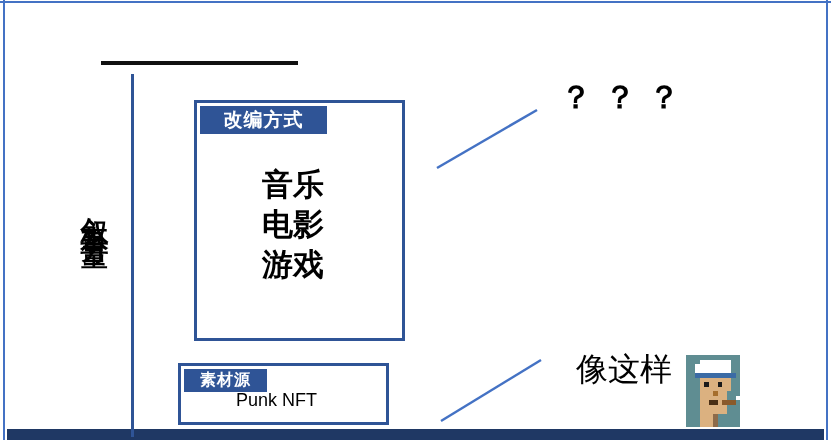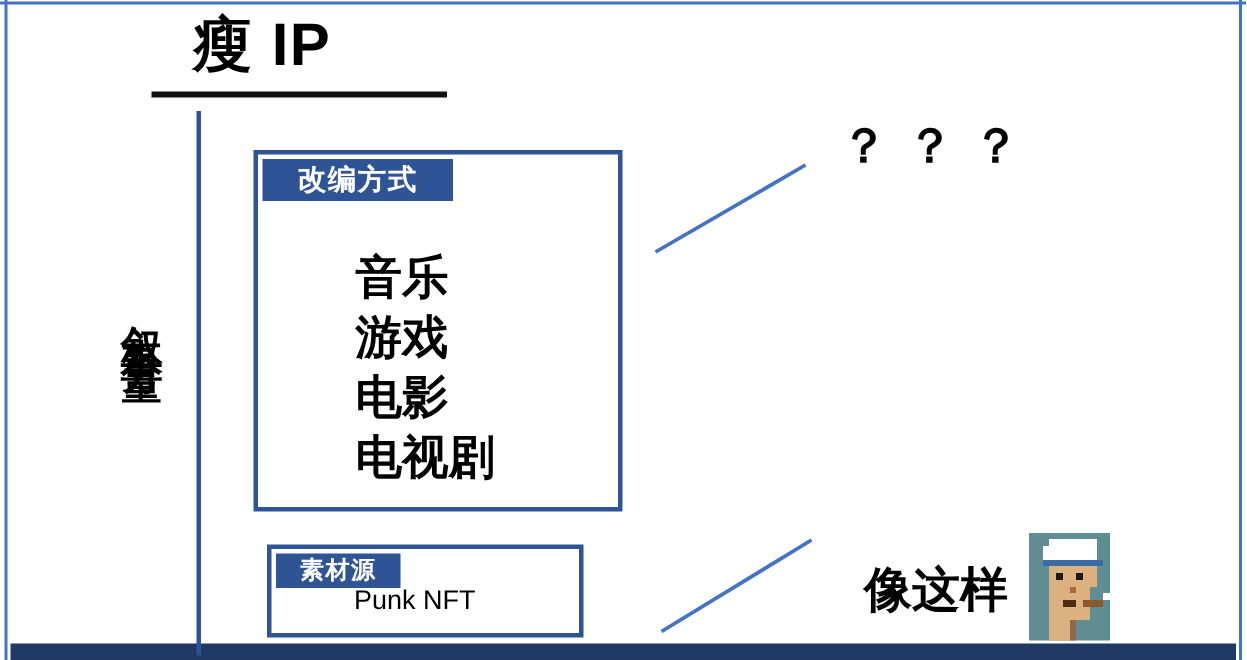--- a/index.html
+++ b/index.html
@@ -23,65 +23,63 @@
   .y-label {
     position:absolute; left:80px; top:194px;
     writing-mode:vertical-lr; text-orientation:upright;
     font-size:28px; font-weight:600; letter-spacing:9px; line-height:1;
   }
 
   
   .box {
     position:absolute; background:#fff; border:3px solid #2F5496; box-sizing:border-box;
   }
-  .box-adaptation { left:169px; top:100px; width:246px; height:241px; }
+  .box-adaptation { left:194px; top:100px; width:211px; height:241px; }
   .box-source     { left:178px; top:363px; width:211px; height:62px;padding-left:41px; }
 
   .badge {
     position:absolute; background:#2F5496; color:#fff; font-weight:bold;
     display:flex; align-items:center; justify-content:center;
   }
   .badge-adaptation { left:3px; top:3px; width:127px; height:28px; font-size:19px; letter-spacing:1px; }
   .badge-source     { left:3px; top:3px; width:83px; height:23px; font-size:16px; letter-spacing:1px; }
 
   .adaptation-items { position:absolute; left:65px; top:62px; font-size:31px; font-weight:600; line-height:40px; }
   .adaptation-items div { white-space:nowrap; }
   .source-value { position:absolute; left:55px; top:24px; font-size:18px; font-weight:500; white-space:nowrap; }
 
   
   .connectors { position:absolute; left:0; top:0; width:831px; height:440px; pointer-events:none; }
 
   
   .question-marks { position:absolute; left:560px; top:76px; font-size:32px; font-weight:600; letter-spacing:12px; white-space:nowrap; }
-  .like-this { position:absolute; left:576px; top:348px; font-size:32px; font-weight:700; white-space:nowrap;margin-top:24px; }
+  .like-this { position:absolute; left:576px; top:348px; font-size:32px; font-weight:400; white-space:nowrap; }
   .punk { position:absolute; left:686px; top:355px; width:54px; height:72px; }
 </style>
 </head>
 <body>
 
 <div class="canvas">
 
   <div class="edge-top"></div>
   <div class="edge-left"></div>
   <div class="edge-right"></div>
   <div class="bottom-bar"></div>
 
-  <div class="title">瘦 IP</div>
   <div class="title-underline"></div>
 
   <div class="axis-v"></div>
   <div class="y-label">叙事分量</div>
 
   <div class="box box-adaptation">
     <div class="badge badge-adaptation">改编方式</div>
     <div class="adaptation-items">
       <div>音乐</div>
+      <div>电影</div>
       <div>游戏</div>
-      <div>电影</div>
-      <div>电视剧</div>
     </div>
   </div>
 
   <div class="box box-source">
     <div class="badge badge-source">素材源</div>
     <div class="source-value">Punk NFT</div>
   </div>
 
   <svg class="connectors" viewBox="0 0 831 440">
     <line x1="437" y1="168" x2="537" y2="110" stroke="#4472C4" stroke-width="2.5"></line>

